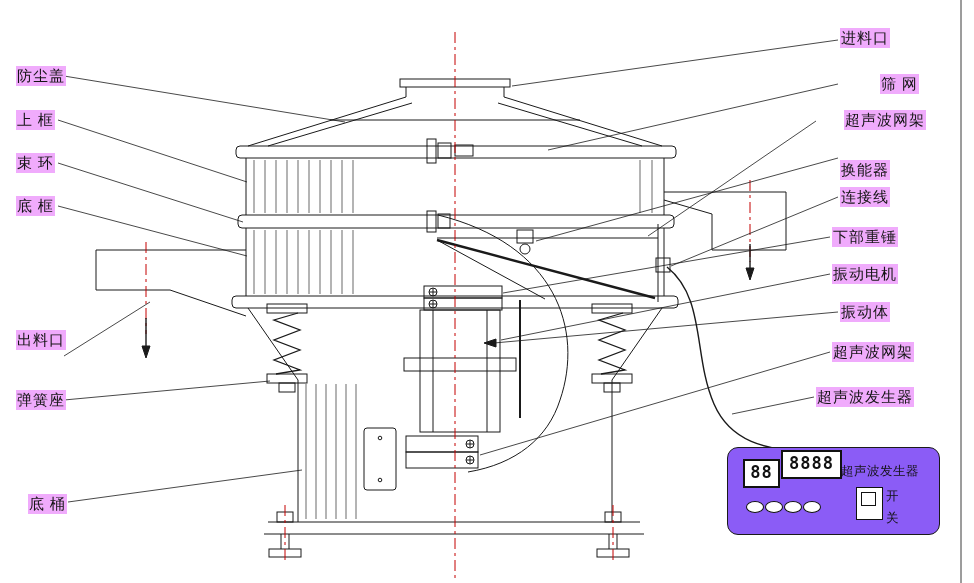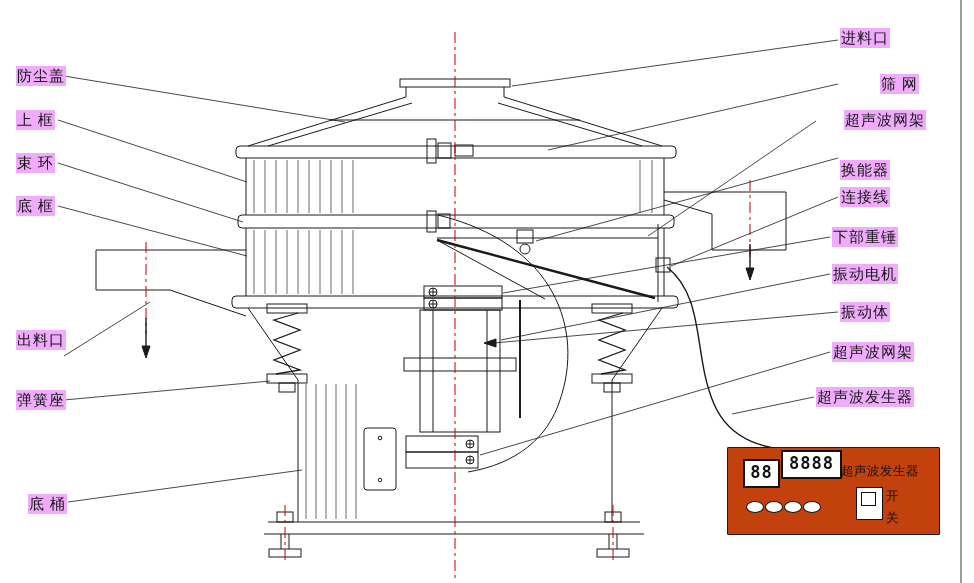--- a/index.html
+++ b/index.html
@@ -8,21 +8,21 @@
     font-family:"Liberation Serif","DejaVu Serif",serif;color:#111;
   }
   .stage svg{position:absolute;left:0;top:0;}
   .lbl{
     position:absolute;font-size:15px;line-height:20px;white-space:nowrap;
     letter-spacing:1px;color:#141414;background:#f0abfc;padding:0 1px;
   }
   
   .ctrl-box{
     position:absolute;left:727px;top:447px;width:211px;height:86px;
-    border:1.6px solid #1a1a1a;border-radius:1px;background:#c2410c;
+    border:1.6px solid #1a1a1a;border-radius:11px;background:#8b5cf6;
   }
   .seg{
     position:absolute;border:2px solid #111;background:#fff;
     font-family:"DejaVu Sans Mono",monospace;font-weight:bold;font-size:17px;
     line-height:23px;text-align:center;letter-spacing:1px;color:#111;
   }
   .seg-left{left:15px;top:11px;width:33px;height:25px;}
   .seg-right{left:53px;top:2px;width:57px;height:25px;}
   .box-title{position:absolute;left:113px;top:15px;font-size:12.5px;letter-spacing:0.5px;white-space:nowrap;}
   .oval{

